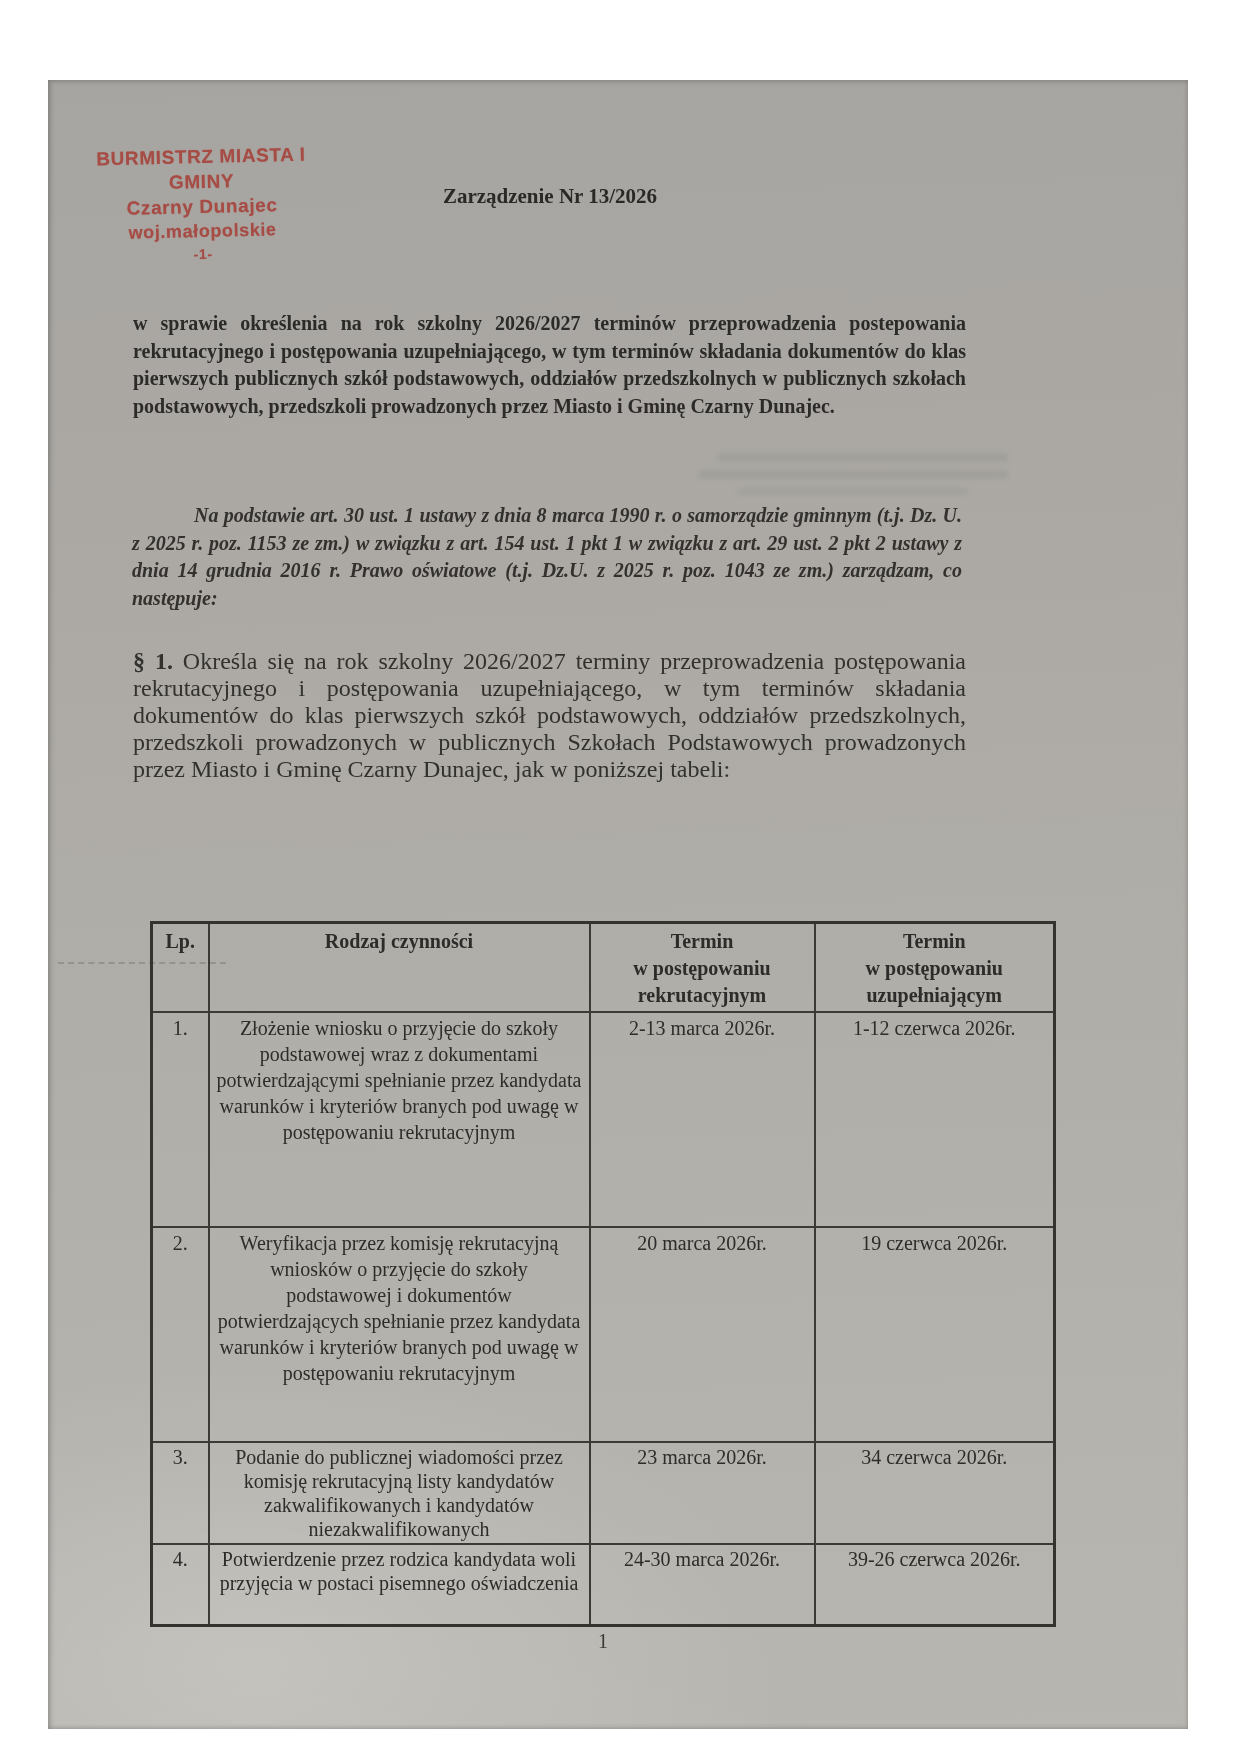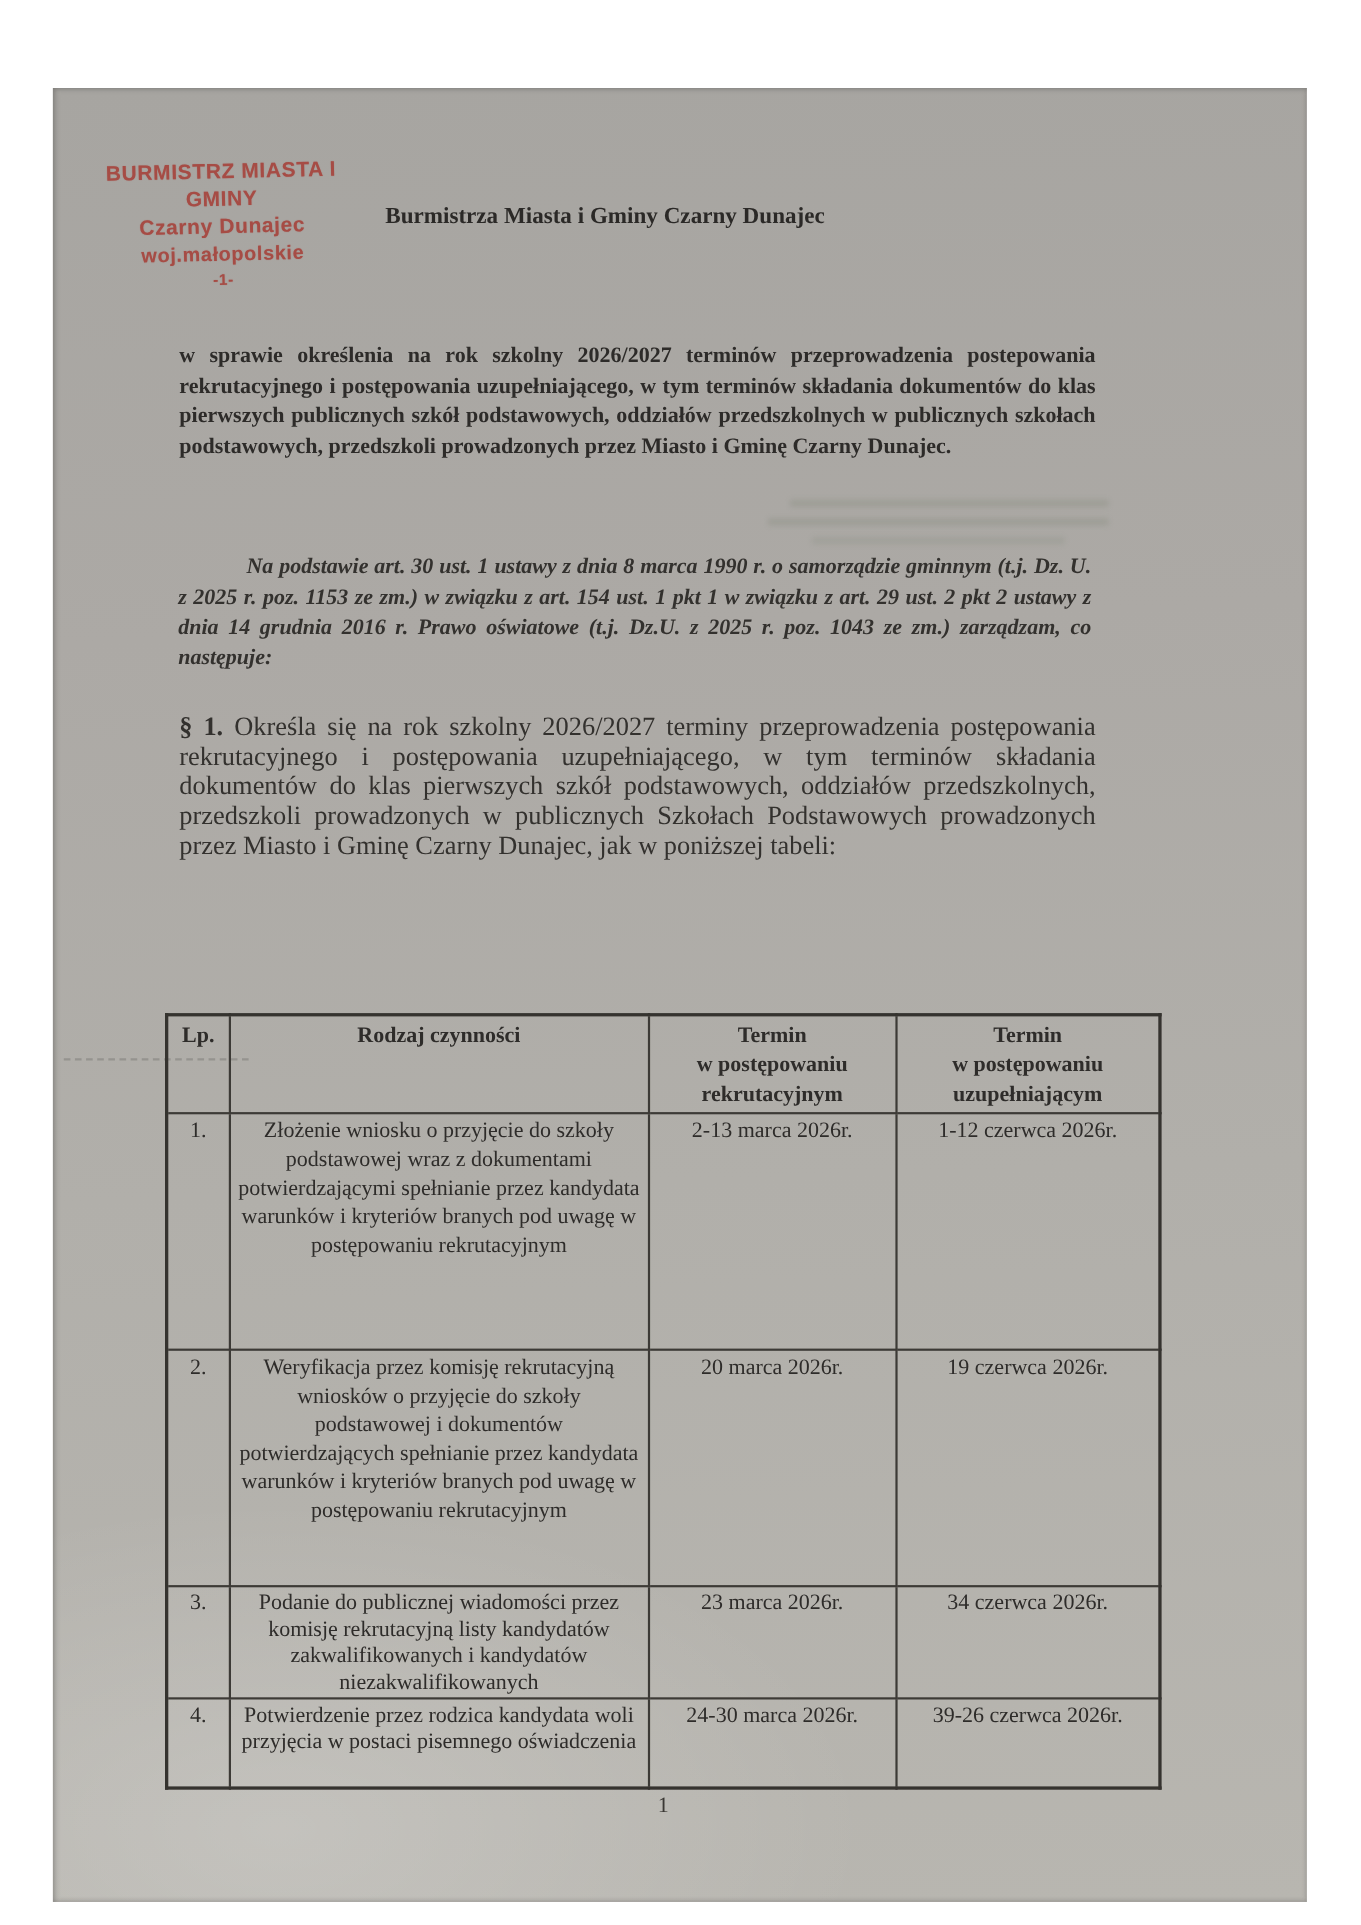--- a/index.html
+++ b/index.html
@@ -21,21 +21,21 @@
     text-shadow:0 0 1px rgba(166,69,62,0.55);
   }
   .stamp .s1{font-size:19px;line-height:25px;}
   .stamp .s2{font-size:19px;line-height:25px;}
   .stamp .s3{font-size:18px;line-height:25px;}
   .stamp .s4{font-size:14px;line-height:20px;}
   .title{
     position:absolute;left:192px;top:102px;width:620px;text-align:center;
     font-weight:bold;font-size:21px;line-height:29px;color:#2b2927;
   }
-  .para{position:absolute;text-align:justify;margin-left:30px;}
+  .para{position:absolute;text-align:justify;}
   .subject{
     left:85px;top:230px;width:833px;font-weight:bold;
     font-size:20px;line-height:27.5px;color:#2d2b29;
   }
   .legal{
     left:84px;top:422px;width:830px;font-style:italic;
     font-size:20px;line-height:27.5px;text-indent:62px;color:#33312e;font-weight:bold;
   }
   .s1para{
     left:85px;top:568px;width:833px;font-size:24px;line-height:27px;color:#33312e;
@@ -77,21 +77,21 @@
 <div class="page">
 
   <div class="stamp">
     <div class="s1">BURMISTRZ MIASTA I GMINY</div>
     <div class="s2">Czarny Dunajec</div>
     <div class="s3">woj.małopolskie</div>
     <div class="s4">-1-</div>
   </div>
 
   <div class="title">
-    <div>Burmistrza Miasta i Gminy Czarny Dunajec</div>
+    <div>Zarządzenie Nr 13/2026</div>
   </div>
 
   <div class="bleed">
     <div class="b1"></div>
       <div class="b2"></div>
       <div class="b3"></div>
   </div>
 
   <div class="para subject">w sprawie określenia na rok szkolny 2026/2027 terminów przeprowadzenia postepowania rekrutacyjnego i postępowania uzupełniającego, w tym terminów składania dokumentów do klas pierwszych publicznych szkół podstawowych, oddziałów przedszkolnych w publicznych szkołach podstawowych, przedszkoli prowadzonych przez Miasto i Gminę Czarny Dunajec.</div>
 

